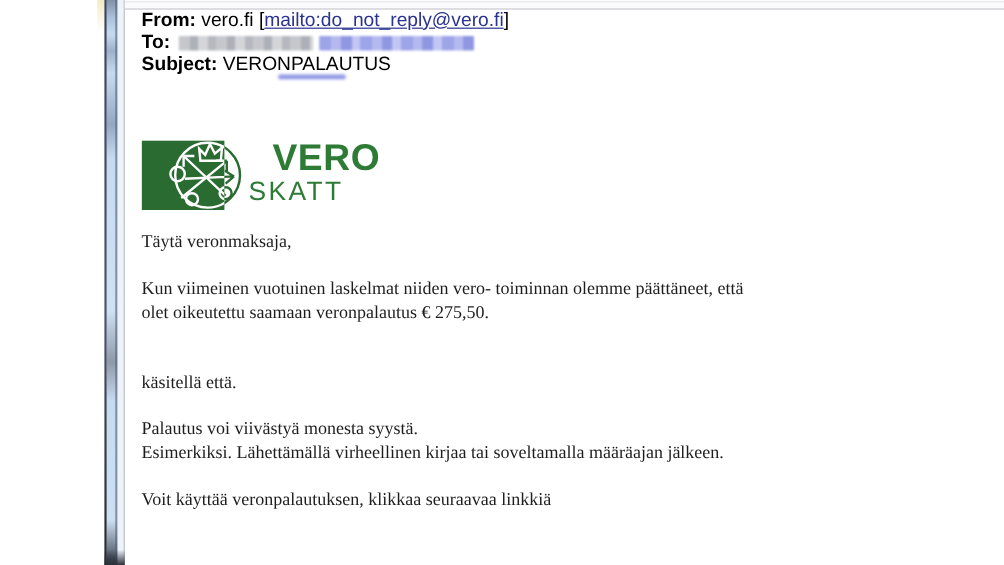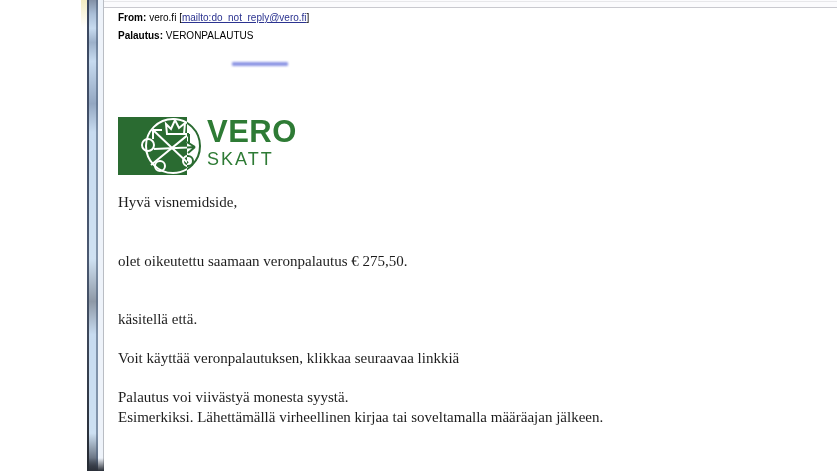--- a/index.html
+++ b/index.html
@@ -28,39 +28,39 @@
   .bs-gray{position:absolute;left:16px;top:0;width:1px;height:100%;background:#b9bdc4;}
   .bs-bottom{position:absolute;left:0;bottom:0;width:17px;height:13px;
     background:linear-gradient(180deg, rgba(42,47,56,0), #2a2f38);}
 
   
   .top-band{position:absolute;left:104px;right:0;top:0;height:8px;background:#fbfbfd;}
   .top-rule-1{position:absolute;left:104px;right:0;top:1px;height:1px;background:#e7e7ea;}
   .top-rule-2{position:absolute;left:104px;right:0;top:7px;height:1px;background:#c9c9cf;}
 
   
-  .header{position:absolute;left:118px;top:9px;font-size:10px;line-height:18px;}
+  .header{position:absolute;left:118px;top:9px;font-size:16px;line-height:18px;}
   .header .row{white-space:nowrap;}
   .header b{font-weight:bold;}
   .hlink{color:var(--link_navy,#2b3390);text-decoration:underline;cursor:pointer;}
   .redact{display:inline-block;height:12px;vertical-align:-2px;border-radius:1px;
     filter:blur(1.1px);image-rendering:pixelated;}
   .redact-gray{width:112px;margin-left:7px;
     background:repeating-linear-gradient(90deg,#c6c7cc 0 9px,#aeb0b8 9px 16px,#d4d5d9 16px 24px,#b6b8bf 24px 31px);}
   .redact-blue{width:129px;margin-left:5px;
     background:repeating-linear-gradient(90deg,var(--redact_blue,#9da4e8) 0 10px,#b4baef 10px 18px,#8f97e2 18px 27px,#c2c6f3 27px 34px);}
   .redact-frag{position:absolute;left:232px;top:62px;width:56px;height:4px;border-radius:1px;
     background:#8d95e4;filter:blur(1.2px);}
 
   
   .logo{position:absolute;left:118px;top:117px;width:290px;height:60px;}
   .logo svg{position:absolute;left:0;top:0;display:block;}
   .logo-text{position:absolute;left:89px;top:0;color:var(--logo_text_green,#2e7b35);}
-  .logo-line1{font-size:31px;font-weight:bold;line-height:29px;letter-spacing:0.5px;}
-  .logo-line2{font-size:18px;font-weight:400;line-height:27px;letter-spacing:2px;}
+  .logo-line1{font-size:31px;font-weight:bold;line-height:29px;letter-spacing:0.5px;margin-left:20px;}
+  .logo-line2{font-size:22px;font-weight:400;line-height:27px;letter-spacing:2px;}
 
   
   .mailbody{position:absolute;left:118px;top:193px;width:620px;
     font-family:"Liberation Serif", serif;font-size:15px;line-height:19.5px;
     color:var(--body_text,#1d1d1d);}
   .mailbody p{margin:0 0 19.5px 0;}
   .body-link{color:var(--link_navy,#2b3390);text-decoration:underline;cursor:pointer;}
 </style>
 </head>
 <body>
@@ -73,21 +73,22 @@
   <div class="bs-gray"></div>
   <div class="bs-bottom"></div>
 </div>
 
 <div class="top-band"></div>
 <div class="top-rule-1"></div>
 <div class="top-rule-2"></div>
 
 <div class="header">
   <div class="row"><b>From:</b> <span>vero.fi [</span><a class="hlink" href="#">mailto:do_not_reply@vero.fi</a><span>]</span></div>
-  <div class="row"><b>Palautus:</b> <span>VERONPALAUTUS</span></div>
+  <div class="row"><b>To:</b><span class="redact redact-gray"></span><span class="redact redact-blue"></span></div>
+  <div class="row"><b>Subject:</b> <span>VERONPALAUTUS</span></div>
 </div>
 <div class="redact-frag"></div>
 
 <div class="logo">
   <svg width="85" height="60" viewBox="0 0 85 60" aria-hidden="true">
     <defs>
       <clipPath id="clip-in">
           <rect x="0" y="0" width="69" height="58"></rect>
         </clipPath>
       <clipPath id="clip-out">
@@ -108,18 +109,18 @@
     <use href="#emblem-art" stroke="#ffffff" clip-path="url(#clip-in)"></use>
     <use href="#emblem-art" stroke="#2a6b31" clip-path="url(#clip-out)"></use>
   </svg>
   <div class="logo-text">
     <div class="logo-line1">VERO</div>
     <div class="logo-line2">SKATT</div>
   </div>
 </div>
 
 <div class="mailbody">
-  <p><span>Hyvä visnemidside,</span></p>
-  <p><br><span>olet oikeutettu saamaan veronpalautus € 275,50.</span></p>
+  <p><span>Täytä veronmaksaja,</span></p>
+  <p><span>Kun viimeinen vuotuinen laskelmat niiden vero- toiminnan olemme päättäneet, että</span><br><span>olet oikeutettu saamaan veronpalautus € 275,50.</span></p>
   <p><br><span>käsitellä että.</span></p>
+  <p><span>Palautus voi viivästyä monesta syystä.</span><br><span>Esimerkiksi. Lähettämällä virheellinen kirjaa tai soveltamalla määräajan jälkeen.</span></p>
   <p><span>Voit käyttää veronpalautuksen, klikkaa seuraavaa linkkiä</span></p>
-  <p><span>Palautus voi viivästyä monesta syystä.</span><br><span>Esimerkiksi. Lähettämällä virheellinen kirjaa tai soveltamalla määräajan jälkeen.</span></p>
 </div>
 
 </body></html>

